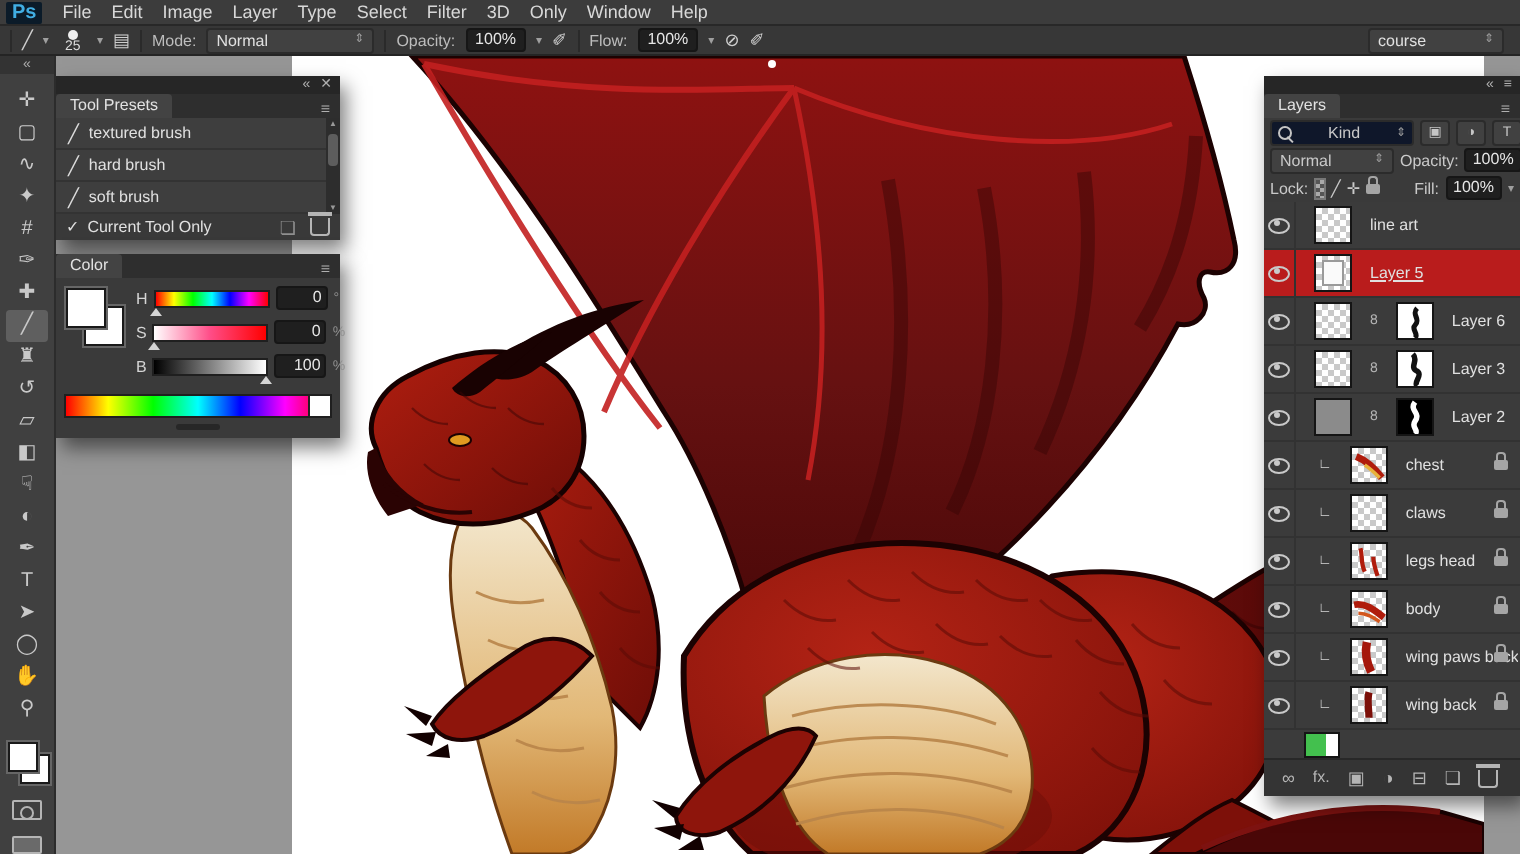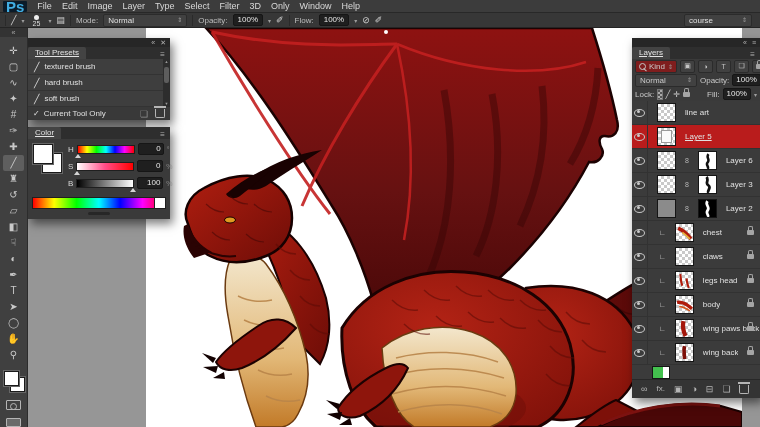--- a/index.html
+++ b/index.html
@@ -2,21 +2,21 @@
 <html><head>
 <meta charset="utf-8">
 <style>
   html,body{margin:0;padding:0;background:#222;}
   #stage{position:relative;width:760px;height:427px;overflow:hidden;background:#969696;
          font-family:"Liberation Sans",sans-serif;color:#ccc;cursor:default;}
   
   .menubar{position:absolute;left:0;top:0;width:760px;height:13px;background:#3c3c3c;
            border-bottom:1px solid #282828;display:flex;align-items:center;gap:10px;
            padding-left:3px;box-sizing:border-box;font-size:9px;color:#d8d8d8;z-index:40;}
-  .pslogo{background:#0b1b29;color:#41aee3;font-weight:bold;font-size:15px;height:11px;
+  .pslogo{background:#0b1b29;color:#41aee3;font-weight:bold;font-size:10px;height:11px;
           line-height:11px;padding:0 3px;border-radius:1px;}
   .menu{line-height:13px;}
   
   .optbar{position:absolute;left:0;top:13px;width:760px;height:15px;background:#373737;
           border-bottom:1px solid #242424;display:flex;align-items:center;gap:5px;
           padding-left:5px;box-sizing:border-box;font-size:8px;color:#bdbdbd;z-index:40;}
   .vr{width:1px;height:11px;background:#2a2a2a;flex:0 0 auto;}
   .ico{font-size:9px;color:#cfcfcf;line-height:13px;}
   .small{font-size:6px;color:#9f9f9f;}
   .obox{background:#1f1f1f;border:1px solid #161616;border-radius:2px;height:10px;
@@ -51,21 +51,21 @@
   .workarea{position:absolute;left:28px;top:28px;width:732px;height:399px;background:#969696;
             overflow:hidden;}
   .doc{position:absolute;left:118px;top:0;width:596px;height:399px;background:#ffffff;}
   
   .panel{position:absolute;background:#3a3a3a;box-shadow:3px 5px 9px rgba(0,0,0,.5);z-index:30;}
   .pstrip{height:9px;background:#262626;display:flex;justify-content:flex-end;align-items:center;
           gap:5px;padding:0 4px;font-size:7px;color:#b0b0b0;line-height:9px;}
   .ptabrow{height:12px;background:#2e2e2e;display:flex;align-items:flex-end;
            justify-content:space-between;padding-right:5px;}
   .ptab{background:#434343;color:#e2e2e2;font-size:8px;height:12px;line-height:12px;
-        padding:0 7px;border-radius:2px 2px 0 0;text-decoration:underline;}
+        padding:0 7px;border-radius:2px 2px 0 0;}
   .pmenu{font-size:8px;color:#b0b0b0;}
   
   .presets{left:0;top:10px;width:142px;}
   .plist{position:relative;background:#3e3e3e;}
   .prow{height:15px;border-bottom:1px solid #333;display:flex;align-items:center;gap:5px;
         padding-left:6px;font-size:8px;color:#e0e0e0;}
   .pbrush{font-size:9px;color:#ddd;}
   .pscroll{position:absolute;right:0;top:0;width:7px;height:100%;background:#2d2d2d;}
   .pscroll .up,.pscroll .dn{position:absolute;left:0;width:7px;font-size:4px;color:#999;
         text-align:center;line-height:6px;}
@@ -91,22 +91,22 @@
   .cunit{color:#8f8f8f;font-size:7px;width:6px;}
   .spectrum{height:10px;margin:0 4px;border:1px solid #1f1f1f;position:relative;
      background:linear-gradient(to right,#f00,#ff0 16%,#0f0 33%,#0ff 50%,#00f 66%,#f0f 83%,#f00);}
   .spwhite{position:absolute;right:0;top:0;width:10px;height:100%;background:#fff;
      border-left:1px solid #222;}
   .gripper{width:22px;height:3px;background:#272727;border-radius:2px;margin:3px auto 2px;}
   
   .layersp{right:0;top:10px;width:128px;}
   .lfilter,.lblend,.llock{height:14px;display:flex;align-items:center;gap:3px;
       padding:0 3px;font-size:8px;color:#c9c9c9;}
-  .kindbox{background:#7f1d1d;border:1px solid #2b2b2b;border-radius:2px;height:11px;
-      display:flex;align-items:center;gap:3px;padding:0 3px;font-size:8px;}
+  .kindbox{background:#0f172a;border:1px solid #2b2b2b;border-radius:2px;height:11px;
+      display:flex;align-items:center;gap:18px;padding:0 3px;font-size:8px;}
   .licon{width:13px;height:11px;background:#414141;border:1px solid #2b2b2b;border-radius:2px;
       display:flex;align-items:center;justify-content:center;font-size:7px;color:#c5c5c5;flex:0 0 auto;}
   .mag{width:5px;height:5px;border:1px solid #c5c5c5;border-radius:50%;position:relative;flex:0 0 auto;}
   .mag:after{content:"";position:absolute;left:4px;top:4px;width:4px;height:1px;
       background:#c5c5c5;transform:rotate(45deg);transform-origin:0 0;}
   .bsel{background:#414141;border:1px solid #2b2b2b;border-radius:2px;height:11px;
       line-height:11px;padding:0 4px;display:flex;gap:8px;align-items:center;flex:0 0 auto;}
   .pctbox{background:#1f1f1f;border:1px solid #161616;border-radius:2px;height:10px;
       line-height:10px;padding:0 3px;color:#e6e6e6;}
   .lchk{width:9px;height:9px;background:

